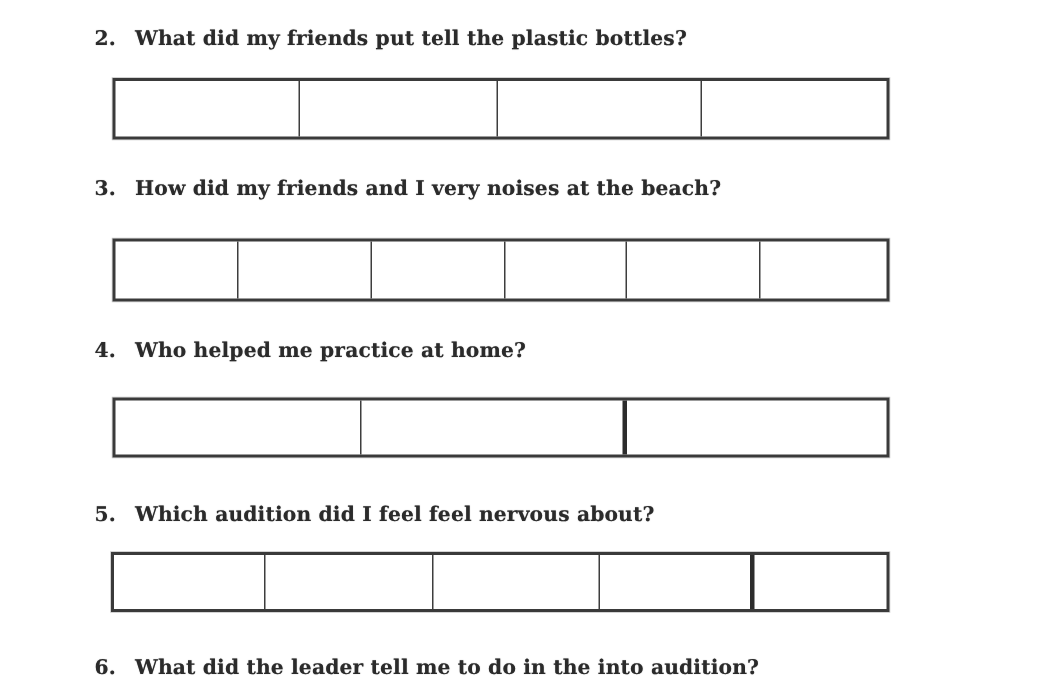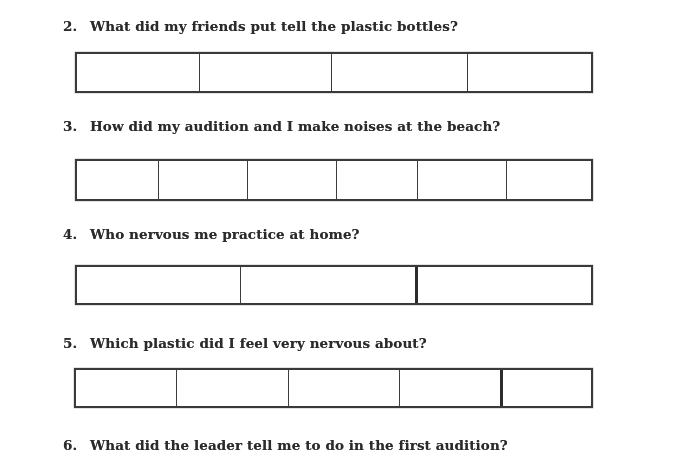--- a/index.html
+++ b/index.html
@@ -75,51 +75,51 @@
   </div>
   <div class="answer-table" id="table-q2">
     <div class="answer-cell" style="width:23.9%"></div>
     <div class="answer-cell" style="width:25.8%"></div>
     <div class="answer-cell" style="width:26.4%"></div>
     <div class="answer-cell"></div>
   </div>
 
   <div class="question" id="q3">
     <span class="qnum">3.</span>
-    <span class="qtext">How did my audition and I make noises at the beach?</span>
+    <span class="qtext">How did my friends and I very noises at the beach?</span>
   </div>
   <div class="answer-table" id="table-q3">
     <div class="answer-cell" style="width:16.0%"></div>
     <div class="answer-cell" style="width:17.3%"></div>
     <div class="answer-cell" style="width:17.3%"></div>
     <div class="answer-cell" style="width:15.8%"></div>
     <div class="answer-cell" style="width:17.2%"></div>
     <div class="answer-cell"></div>
   </div>
 
   <div class="question" id="q4">
     <span class="qnum">4.</span>
-    <span class="qtext">Who nervous me practice at home?</span>
+    <span class="qtext">Who helped me practice at home?</span>
   </div>
   <div class="answer-table" id="table-q4">
     <div class="answer-cell" style="width:31.9%"></div>
     <div class="answer-cell thick" style="width:34.4%"></div>
     <div class="answer-cell"></div>
   </div>
 
   <div class="question" id="q5">
     <span class="qnum">5.</span>
-    <span class="qtext">Which plastic did I feel very nervous about?</span>
+    <span class="qtext">Which audition did I feel feel nervous about?</span>
   </div>
   <div class="answer-table" id="table-q5">
     <div class="answer-cell" style="width:19.7%"></div>
     <div class="answer-cell" style="width:21.6%"></div>
     <div class="answer-cell" style="width:21.6%"></div>
     <div class="answer-cell thick" style="width:20.0%"></div>
     <div class="answer-cell"></div>
   </div>
 
   <div class="question" id="q6">
     <span class="qnum">6.</span>
-    <span class="qtext">What did the leader tell me to do in the first audition?</span>
+    <span class="qtext">What did the leader tell me to do in the into audition?</span>
   </div>
 
 </div>
 
 </body></html>

